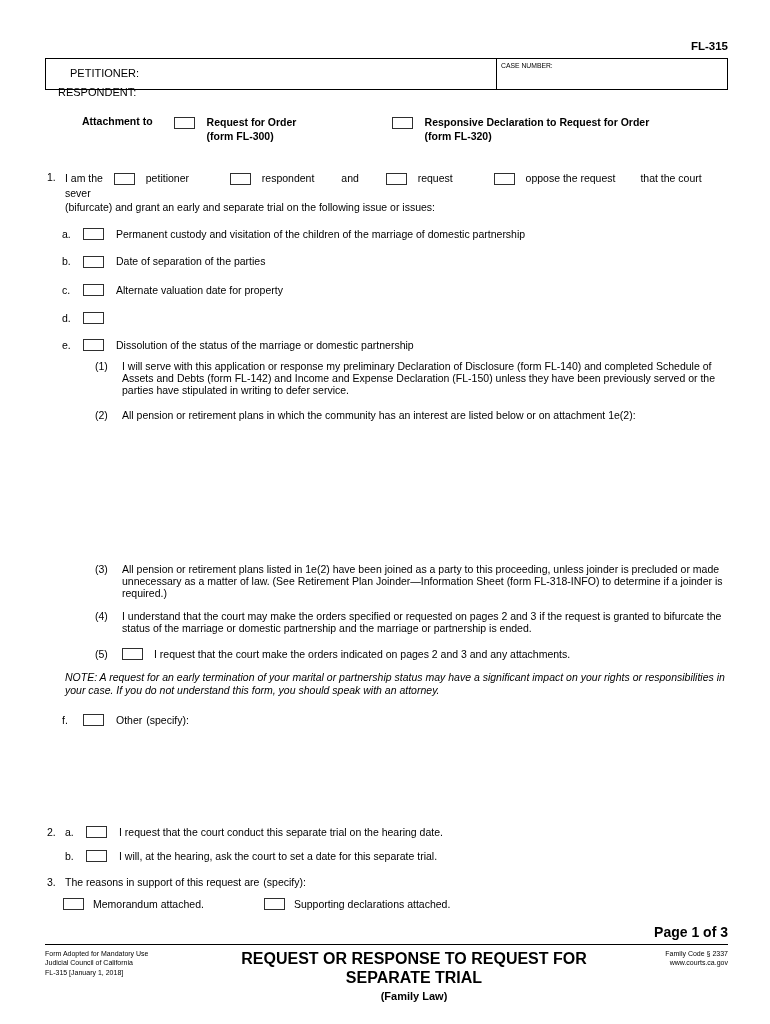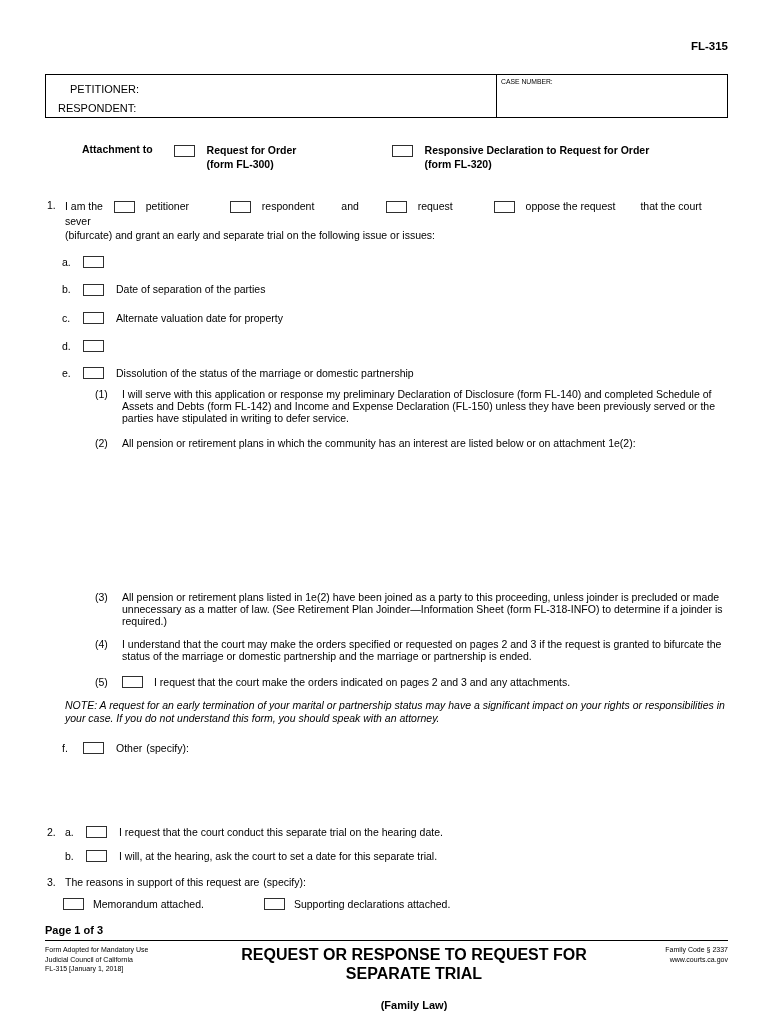--- a/index.html
+++ b/index.html
@@ -9,45 +9,45 @@
     box-sizing:border-box;padding:0 42px 0 45px;
   }
   .b{font-weight:bold}
   .it{}
   .cb{
     display:inline-block;width:21px;height:12px;border:1px solid #2f2f2f;background:#fff;
     vertical-align:middle;flex:none;box-sizing:border-box;
   }
   .cb.lg{width:23px;height:14px}
   .form-number{margin-top:40px;text-align:right;font-weight:bold;font-size:11.5px;}
-  .party-box{margin-top:20px;border:1.5px solid #000;display:flex;height:44px;box-sizing:border-box;}
+  .party-box{margin-top:4px;border:1.5px solid #000;display:flex;height:32px;box-sizing:border-box;}
   .party-left{flex:1;padding-top:5px;font-size:11px;line-height:19px;}
   .party-left .ind{margin-left:24px;}
   .party-left .ind2{margin-left:12px;}
   .party-right{width:231px;border-left:1.5px solid #000;font-size:6.8px;padding:3px 0 0 4px;box-sizing:border-box;}
   .title-row{margin-top:16px;display:flex;align-items:center;font-weight:bold;font-size:11px;}
   .attach-row{margin-top:25px;display:flex;align-items:flex-start;}
   .attach-col{display:flex;flex-direction:column;font-weight:bold;line-height:14px;}
   .item-block{display:flex;}
   .num-marker{width:18px;flex:none;margin-left:2px;}
   .letter-row{display:flex;align-items:center;}
   .letter{width:21px;flex:none;margin-left:17px;}
   .sub-par{display:flex;margin-left:50px;line-height:12px;}
   .sub-marker{width:27px;flex:none;}
   .note-par{margin-left:20px;margin-top:11px;font-style:italic;line-height:13px;}
   .fill-area{margin-left:95px;height:138px;}
   .sec23{position:absolute;top:822px;left:45px;right:42px;}
   .footer{position:absolute;top:924px;left:45px;right:42px;}
-  .page-num{text-align:left;font-weight:bold;font-size:11px;margin-bottom:3px;}
+  .page-num{text-align:right;font-weight:bold;font-size:14px;margin-bottom:3px;}
   .footer-rule{border-top:1.5px solid #000;}
   .footer-cols{display:flex;margin-top:4px;}
   .f-left{width:175px;font-size:7px;line-height:9.5px;flex:none;}
   .f-center{flex:1;text-align:center;font-weight:bold;}
   .f-center .t1{font-size:16px;}
-  .f-center .t2{font-size:11px;margin-top:15px;}
+  .f-center .t2{font-size:11px;margin-top:3px;}
   .f-right{width:120px;flex:none;text-align:right;font-size:7px;line-height:9.5px;}
   .line1-wrap{line-height:15px;}
   .line2{line-height:13px;}
 </style>
 </head>
 <body>
 
 <div class="page">
 
   <div class="form-number">FL-315</div>
@@ -94,20 +94,21 @@
         <span>oppose the request</span>
         <span style="margin-left:22px">that the court sever</span>
       </div>
       <div class="line2">(bifurcate) and grant an early and separate trial on the following issue or issues:</div>
     </div>
   </div>
 
   <div class="letter-row" style="margin-top:14px">
     <span class="letter">a.</span>
     <span class="cb"></span>
+    <span style="margin-left:12px">Permanent custody and visitation of the children of the marriage of domestic partnership</span>
   </div>
   <div class="letter-row" style="margin-top:15px">
     <span class="letter">b.</span>
     <span class="cb"></span>
     <span style="margin-left:12px">Date of separation of the parties</span>
   </div>
   <div class="letter-row" style="margin-top:16px">
     <span class="letter">c.</span>
     <span class="cb"></span>
     <span style="margin-left:12px">Alternate valuation date for property</span>

